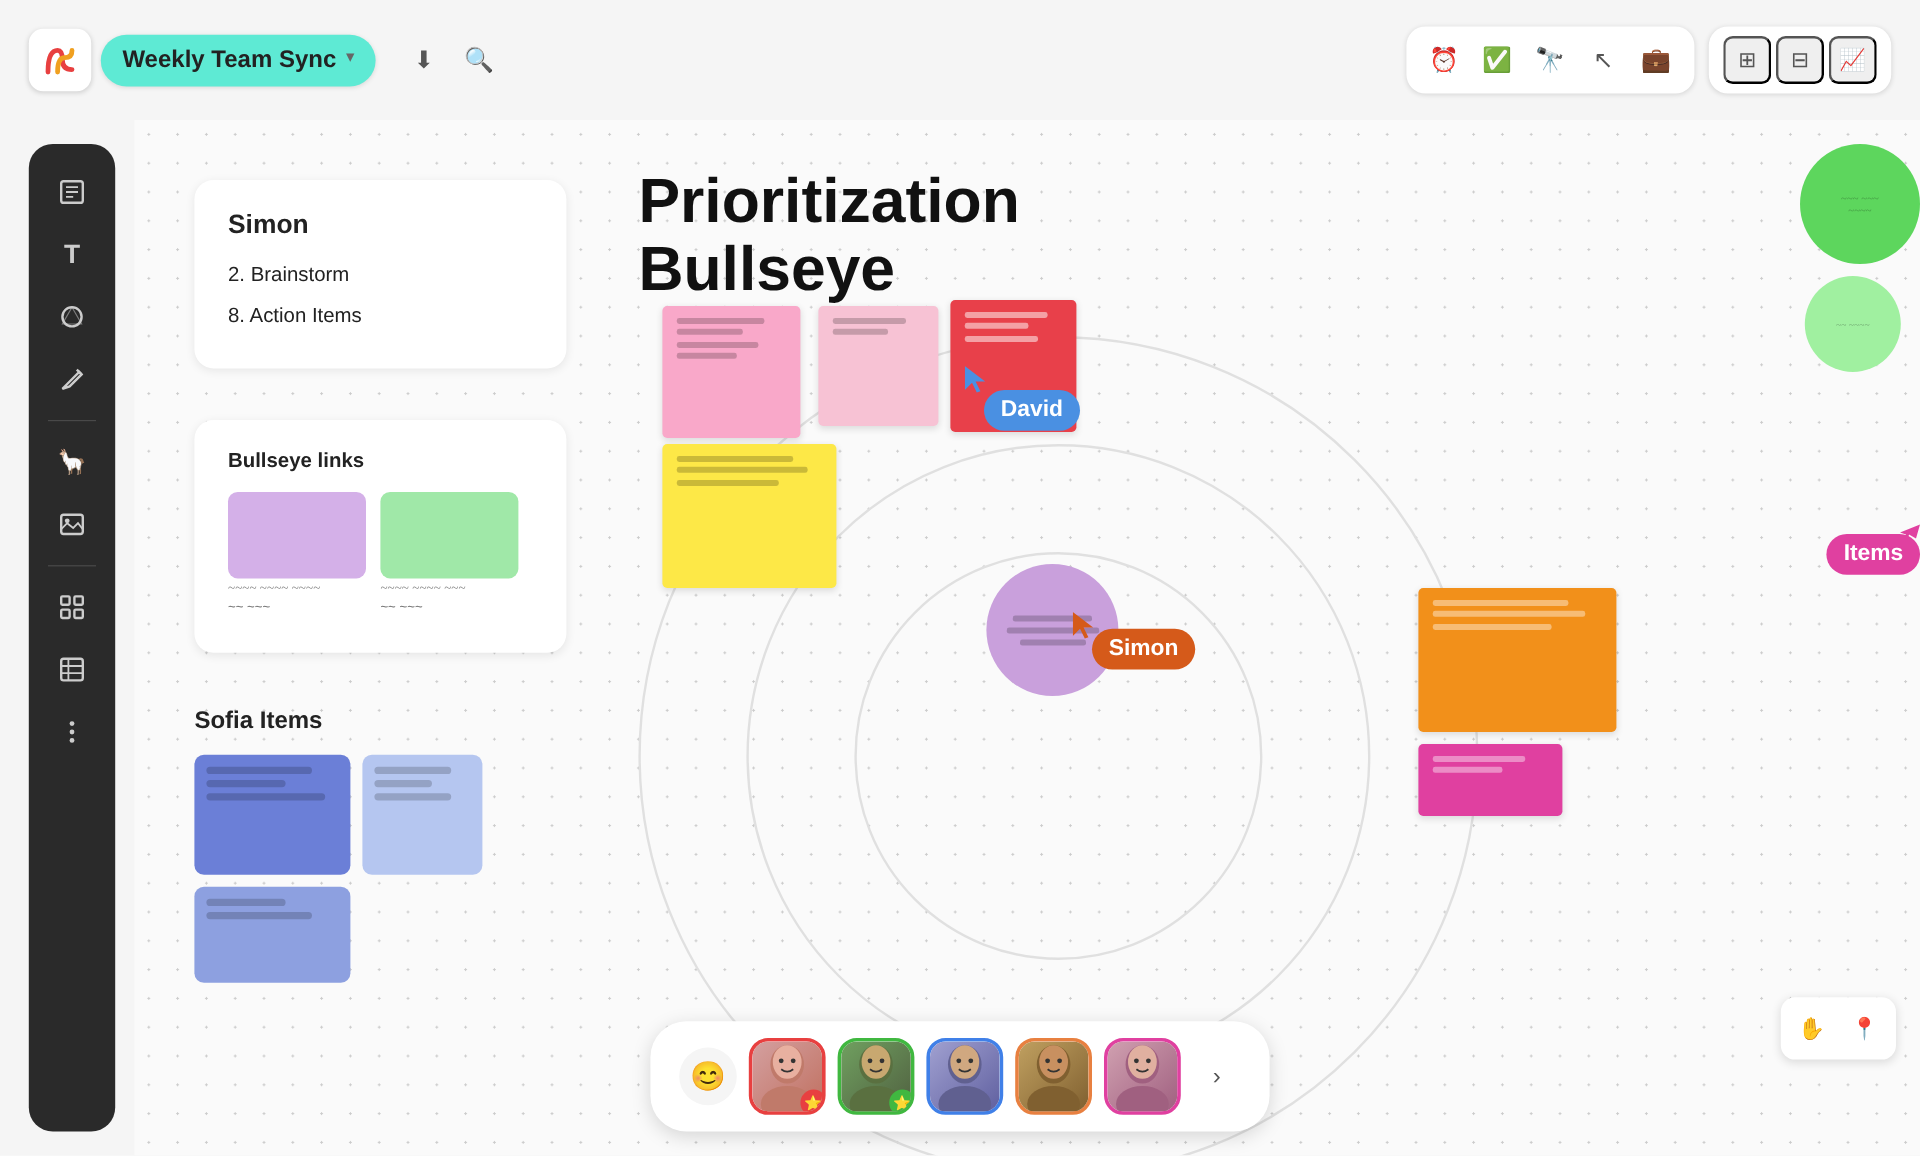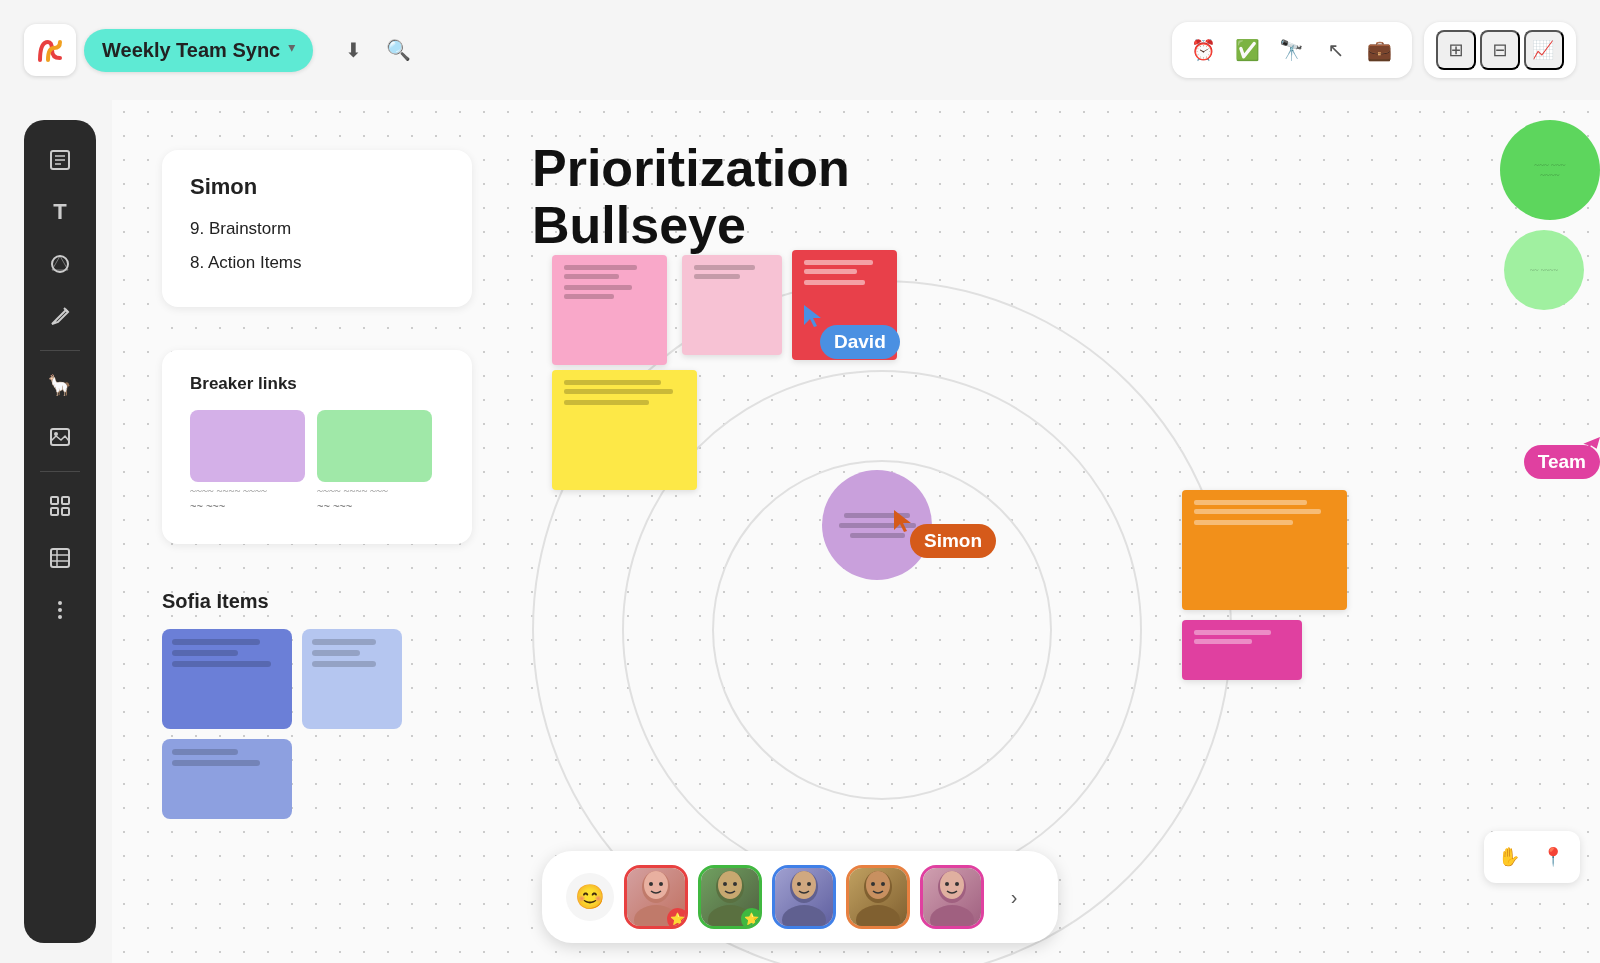--- a/index.html
+++ b/index.html
@@ -484,26 +484,26 @@
         <circle cx="12" cy="12" r="2" fill="#ccc"></circle>
         <circle cx="12" cy="19" r="2" fill="#ccc"></circle>
       </svg>
   </div>
 </div>
 
 <div class="canvas">
 
   <div class="agenda-card">
     <div class="agenda-title">Simon</div>
-    <div class="agenda-item">9. Brainstorm</div>
+    <div class="agenda-item">2. Brainstorm</div>
     <div class="agenda-item">8. Action Items</div>
   </div>
 
   <div class="links-card">
-    <div class="links-title">Breaker links</div>
+    <div class="links-title">Bullseye links</div>
     <div class="links-thumbnails">
       <div>
         <div class="link-thumb" style="background:#d4b0e8; border-radius:8px;"></div>
         <div class="link-desc">
           <div class="link-squiggle">~~~~ ~~~~ ~~~~</div>
           <div class="link-label">~~ ~~~</div>
         </div>
       </div>
       <div>
         <div class="link-thumb" style="background:#a0e8a8; border-radius:8px;"></div>
@@ -605,21 +605,21 @@
     <div class="cursor-label cursor-simon" style="position:absolute;top:4px;left:8px;">
       <span>Simon</span>
     </div>
   </div>
 
   <div style="position:absolute;right:0;top:340px;">
     <svg width="20" height="24" viewBox="0 0 24 28" style="position:absolute;top:-10px;left:-20px;">
       <path d="M24 8 L4 16 L10 18 L8 26 L11 26 L13 18 L20 22 Z" fill="#e040a0"></path>
     </svg>
     <div class="cursor-label cursor-sofia" style="position:absolute;top:5px;right:0;">
-      <span>Team</span>
+      <span>Items</span>
     </div>
   </div>
 
   <div class="deco-circle-large">
     <div style="color:rgba(0,0,0,0.3);font-size:9px;text-align:center;font-family:cursive;">~~~ ~~~<br>~~~~</div>
   </div>
   <div class="deco-circle-small">
     <div style="color:rgba(0,0,0,0.3);font-size:8px;text-align:center;font-family:cursive;">~~ ~~~~</div>
   </div>
 

